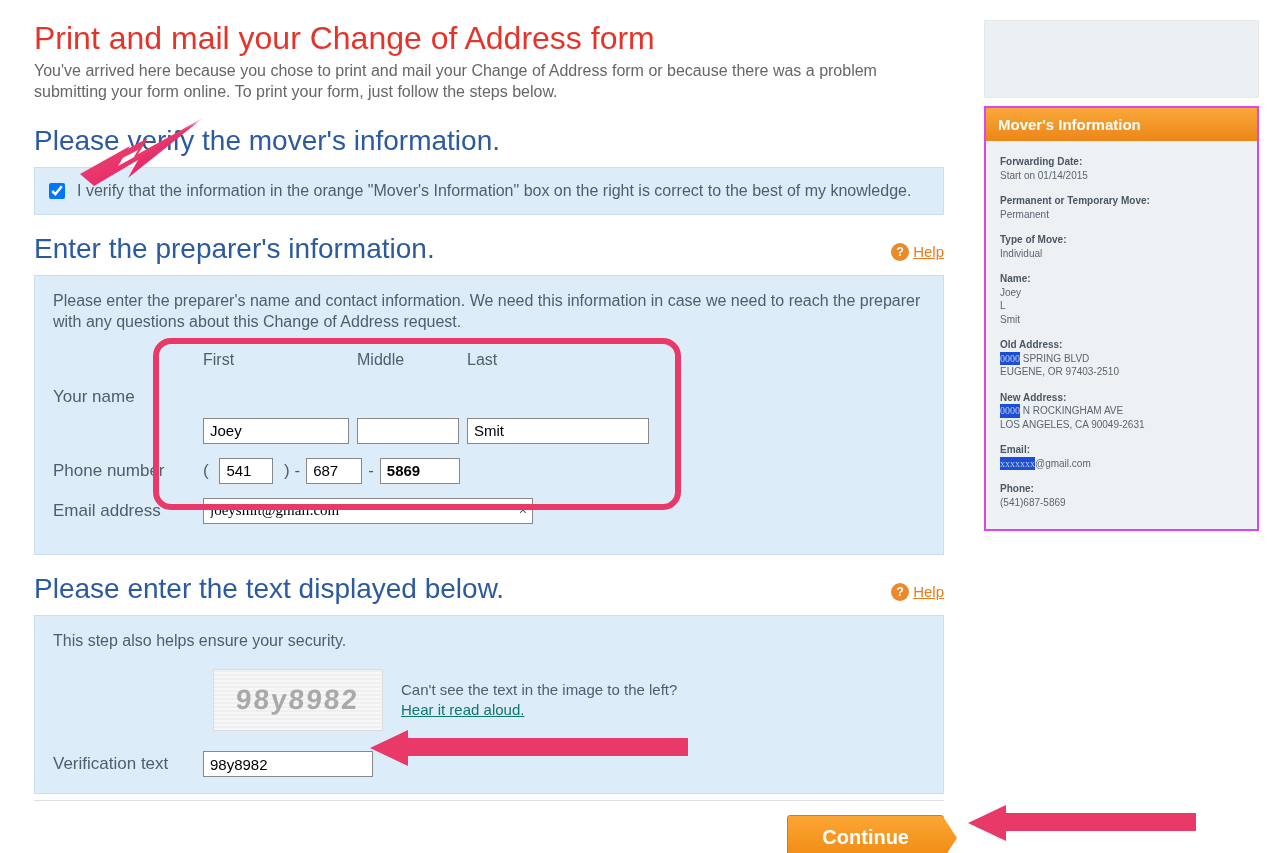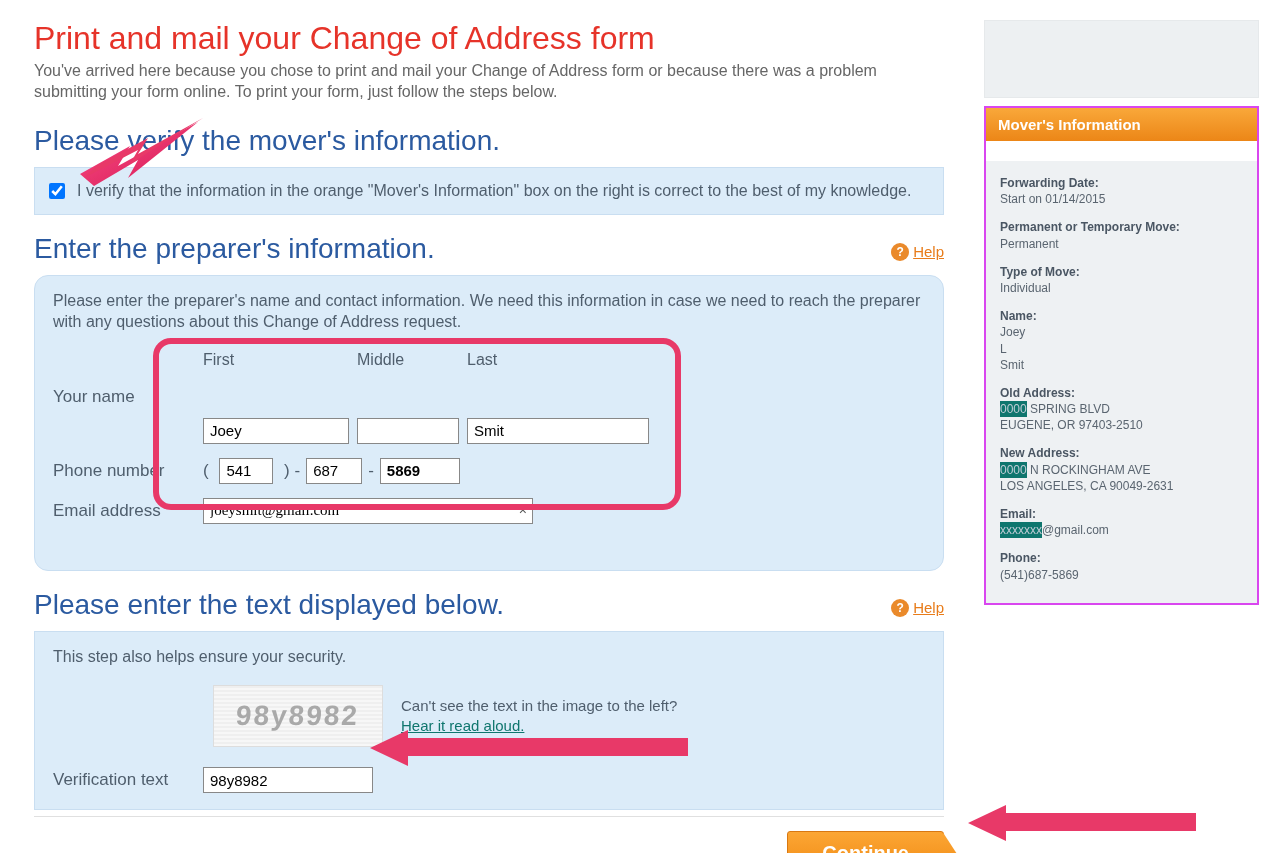--- a/index.html
+++ b/index.html
@@ -33,24 +33,24 @@
   .captcha-img span { font-size: 28px; color:#a9a9a9; letter-spacing: 2px; font-weight:bold; transform: skewX(-4deg); }
   .captcha-text { font-size:15px; color:#4f5e6d; line-height:1.35; }
   .captcha-text a { color:#0f766e; text-decoration: underline; }
   .footer-row { display:flex; justify-content:flex-end; border-top: 1px solid #e0e0e0; padding-top:14px; margin-top:6px; }
   .continue-btn { background: linear-gradient(#fca634,#f08a14); color:#fff; font-size:20px; font-weight:bold; padding:10px 34px; border:1px solid #d87812; border-radius:3px; cursor:pointer; position:relative; }
   .continue-btn::after { content:""; position:absolute; right:-14px; top:0; bottom:0; width:14px; background: linear-gradient(#fca634,#f08a14); clip-path: polygon(0 0, 100% 50%, 0 100%); }
   
   .sidecard-top { height:78px; background:#edf0f2; border:1px solid #e6e9eb; margin-bottom:8px; }
   .sidecard { border: 2px solid #d946ef; }
   .sidecard-hdr { background: linear-gradient(#f9a83a,#ec8617); color:#fff; font-weight:bold; padding:8px 12px; font-size:15px; }
-  .sidecard-body { background:#eef1f3; padding:14px 14px 20px; font-size:12px; color:#5a6570; line-height:1.35;margin-top:20px; }
+  .sidecard-body { background:#eef1f3; padding:14px 14px 20px; font-size:10px; color:#5a6570; line-height:1.35; }
   .sidecard-body .lbl { color:#4a5663; font-weight:bold; margin-top:12px; }
   .sidecard-body .lbl:first-child { margin-top:0; }
-  .redact { display:inline-block; background:#0f766e; color:#c0cdd6; user-select:none; }
+  .redact { display:inline-block; background:#1d4ed8; color:#c0cdd6; user-select:none;font-family:Liberation Serif, serif; }
   
   .arrow { position:absolute; pointer-events:none; }
   .arrow svg { display:block; }
   .main, .side { position: relative; }
   .page-wrap { position: relative; width: 1280px; }
   .spacer { height: 14px; }
 </style>
 </head>
 <body>
 
@@ -70,21 +70,21 @@
     <div class="spacer"></div>
 
     <div class="help-row">
       <h2 class="section">Enter the preparer's information.</h2>
       <span class="help">
         <span class="q">?</span>
         <a>Help</a>
       </span>
     </div>
 
-    <div class="box" style="position:relative; padding-bottom:32px;border-radius:14px;">
+    <div class="box" style="position:relative; padding-bottom:16px;">
       <p class="note">Please enter the preparer's name and contact information. We need this information in case we need to reach the preparer with any questions about this Change of Address request.</p>
 
       <div class="form-row">
         <span class="label">Your name</span>
         <div class="name-group">
           <div class="name-col">
             <span class="hdr">First</span>
             <input class="txt" style="width: 146px;" value="Joey">
           </div>
           <div class="name-col">

